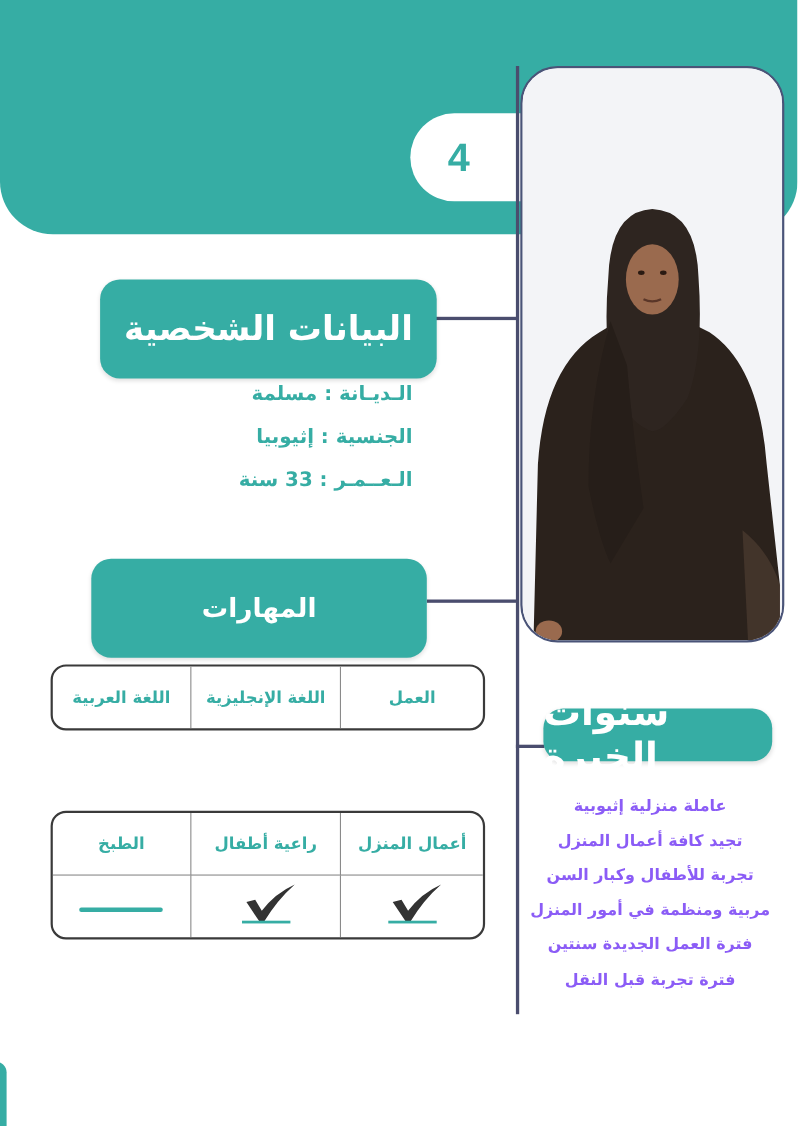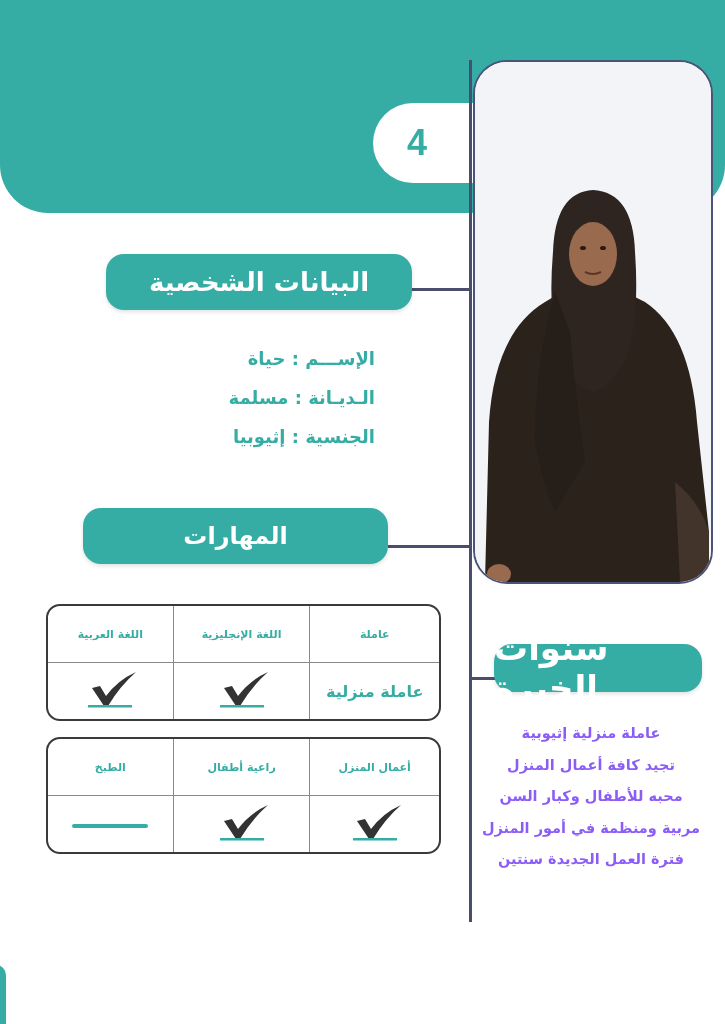--- a/index.html
+++ b/index.html
@@ -43,21 +43,21 @@
     color:#36ada4; font-weight:bold; font-size:18px;
   }
   .info-row { height:39px; line-height:34px; text-align:right; }
   .skill-table {
     position:absolute; left:46px; width:391px; border:2.5px solid #3a3a3a;
     border-radius:14px; overflow:hidden; background:#fff;
   }
   .skill-table table { width:100%; border-collapse:collapse; direction:rtl; }
   .skill-table td {
     border:1px solid #8a8a8a; text-align:center; color:#36ada4;
-    font-weight:bold; font-size:11px; height:56px; padding:0;
+    font-weight:bold; font-size:15px; height:56px; padding:0;
   }
   .skill-table tr:first-child td { border-top:none; }
   .skill-table tr:last-child td { border-bottom:none; }
   .skill-table td:first-child { border-right:none; }
   .skill-table td:last-child { border-left:none; }
   .check { display:inline-block; position:relative; width:60px; height:40px; }
   .check svg { position:absolute; left:0; top:0; }
   .dash { display:inline-block; width:76px; height:4px; background:#36ada4; border-radius:2px; }
   .experience {
     position:absolute; left:476px; top:718px; width:230px; direction:rtl;
@@ -95,72 +95,53 @@
 
     <ellipse cx="118" cy="192" rx="24" ry="32" fill="#9a6a4e"></ellipse>
     <ellipse cx="108" cy="186" rx="3" ry="2" fill="#2a1a12"></ellipse>
     <ellipse cx="128" cy="186" rx="3" ry="2" fill="#2a1a12"></ellipse>
     <path d="M110 210 Q118 214 126 210" stroke="#5a3628" stroke-width="2" fill="none"></path>
 
     <ellipse cx="24" cy="512" rx="12" ry="10" fill="#9a6a4e"></ellipse>
   </svg>
 </div>
 
-<div class="section-pill" style="left:106px; top:254px; width:306px; height:56px; font-size:26px;">
+<div class="section-pill" style="left:91px; top:254px; width:306px; height:90px; font-size:31px;">
   <span>البيانات الشخصية</span>
 </div>
 
 <div class="info-list">
-  <div class="info-row">
-    <span>الإســـم</span>
-    <span>:</span>
-    <span>حياة</span>
-  </div>
   <div class="info-row">
     <span>الـديـانة</span>
     <span>:</span>
     <span>مسلمة</span>
   </div>
   <div class="info-row">
     <span>الجنسية</span>
     <span>:</span>
     <span>إثيوبيا</span>
   </div>
+  <div class="info-row">
+    <span>الـعــمـر</span>
+    <span>:</span>
+    <span>33 سنة</span>
+  </div>
 </div>
 
-<div class="section-pill" style="left:83px; top:508px; width:305px; height:56px; font-size:24px;">
+<div class="section-pill" style="left:83px; top:508px; width:305px; height:90px; font-size:24px;">
   <span>المهارات</span>
 </div>
 
 <div class="skill-table" style="top:604px;">
   <table>
     <tbody>
         <tr>
-      <td style="width:33%;">عاملة</td>
+      <td style="width:33%;">العمل</td>
       <td style="width:35%;">اللغة الإنجليزية</td>
       <td style="width:32%;">اللغة العربية</td>
-    </tr>
-    <tr>
-      <td style="font-size:16px;">عاملة منزلية</td>
-      <td>
-        <span class="check">
-          <svg width="60" height="40" viewBox="0 0 60 40">
-                <path d="M12 18 L20 16 L26 26 Q38 10 56 2 Q40 16 28 36 L24 36 Z" fill="#333"></path>
-                <rect x="8" y="35" width="44" height="2.5" fill="#36ada4"></rect>
-              </svg>
-        </span>
-      </td>
-      <td>
-        <span class="check">
-          <svg width="60" height="40" viewBox="0 0 60 40">
-                <path d="M12 18 L20 16 L26 26 Q38 10 56 2 Q40 16 28 36 L24 36 Z" fill="#333"></path>
-                <rect x="8" y="35" width="44" height="2.5" fill="#36ada4"></rect>
-              </svg>
-        </span>
-      </td>
     </tr>
   </tbody>
     </table>
 </div>
 
 <div class="skill-table" style="top:737px;">
   <table>
     <tbody>
         <tr>
       <td style="width:33%;">أعمال المنزل</td>
@@ -192,18 +173,19 @@
     </table>
 </div>
 
 <div class="section-pill" style="left:494px; top:644px; width:208px; height:48px; font-size:34px;">
   <span>سنوات الخبرة</span>
 </div>
 
 <div class="experience">
   <div>عاملة منزلية إثيوبية</div>
   <div>تجيد كافة أعمال المنزل</div>
-  <div>محبه للأطفال وكبار السن</div>
+  <div>تجربة للأطفال وكبار السن</div>
   <div>مربية ومنظمة في أمور المنزل</div>
   <div>فترة العمل الجديدة سنتين</div>
+  <div>فترة تجربة قبل النقل</div>
 </div>
 
 <div class="bottom-left-accent"></div>
 
 </body></html>

